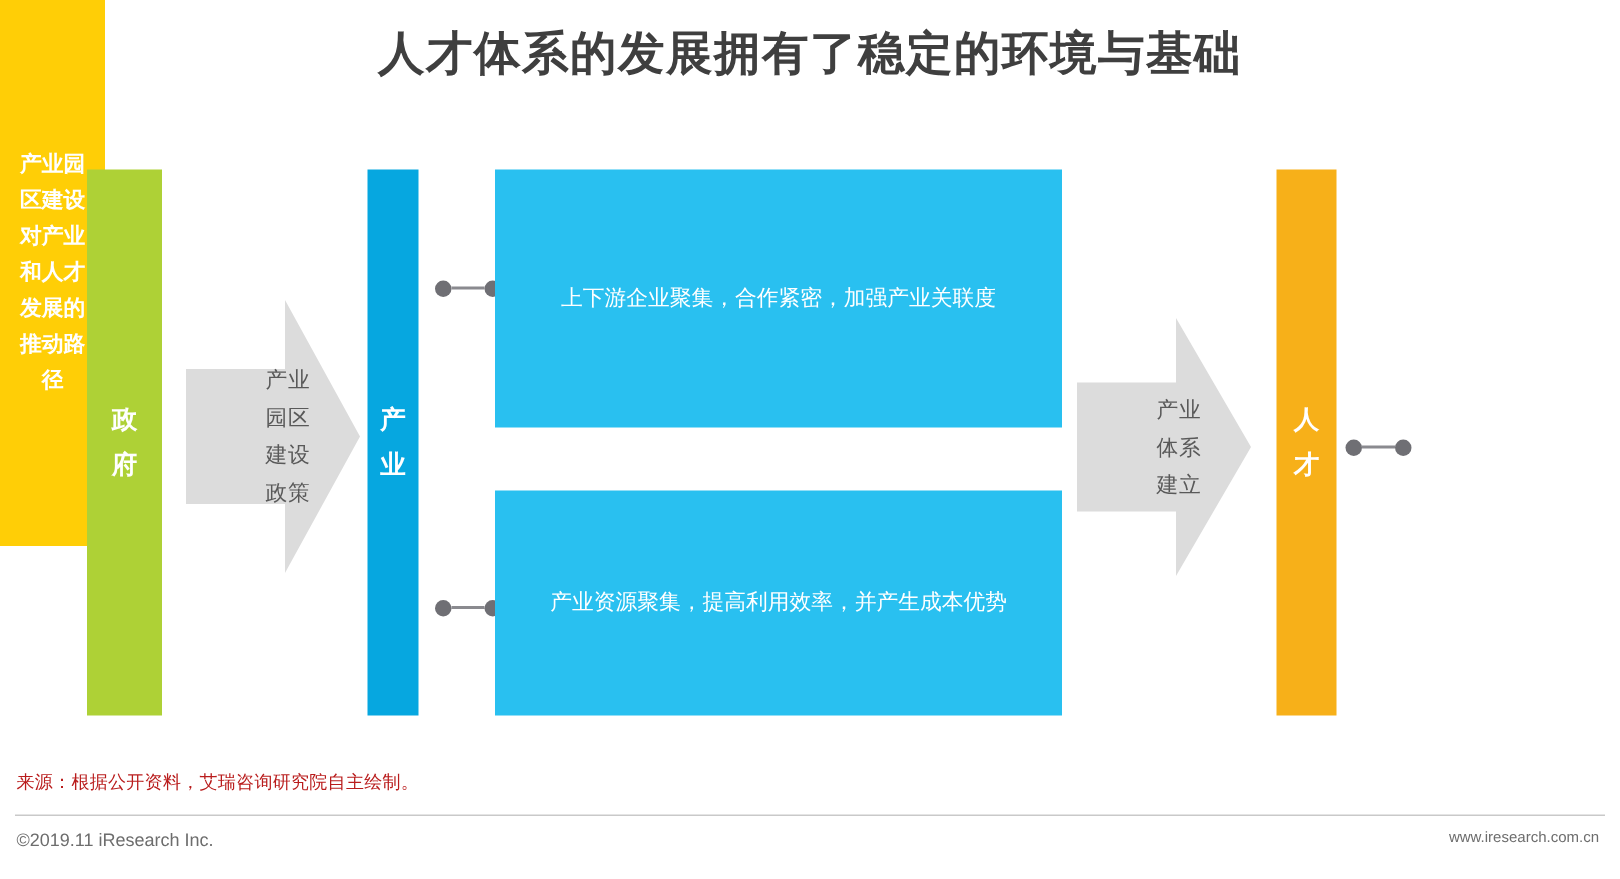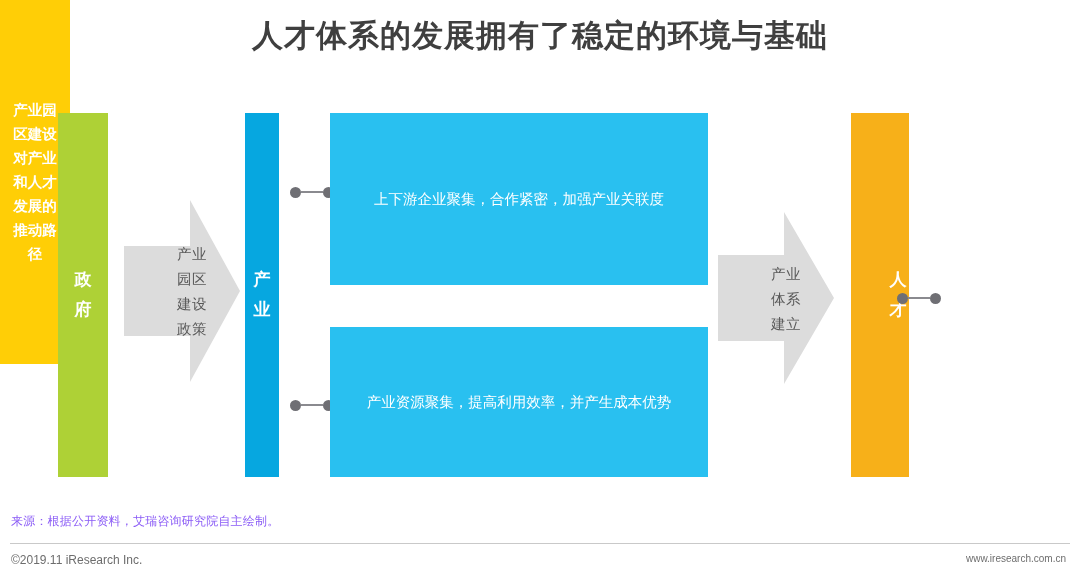--- a/index.html
+++ b/index.html
@@ -68,24 +68,23 @@
   #bar-industry {
     left: 245px;
     top: 113px;
     width: 34px;
     height: 364px;
     background: #06A7E0;
   }
   #bar-talent {
     left: 851px;
     top: 113px;
-    width: 58px;
+    width: 40px;
     height: 364px;
     background: #F7B019;
-    justify-content: flex-end;
   }
 
   
   .cbox {
     position: absolute;
     box-sizing: border-box;
     display: flex;
     align-items: center;
     justify-content: center;
   }
@@ -203,21 +202,21 @@
   #conn-top    { left: 290px; top: 186px; width: 44px; }
   #conn-bottom { left: 290px; top: 399px; width: 44px; }
   #conn-talent { left: 897px; top: 292px; width: 44px; }
 
   
   .source-note {
     position: absolute;
     left: 11px;
     top: 513px;
     font-size: 12px;
-    color: #8b5cf6;
+    color: #b91c1c;
     letter-spacing: 0.2px;
   }
   .footer-rule {
     position: absolute;
     left: 10px;
     top: 543px;
     width: 1060px;
     height: 1px;
     background: #c9c9c9;
   }

